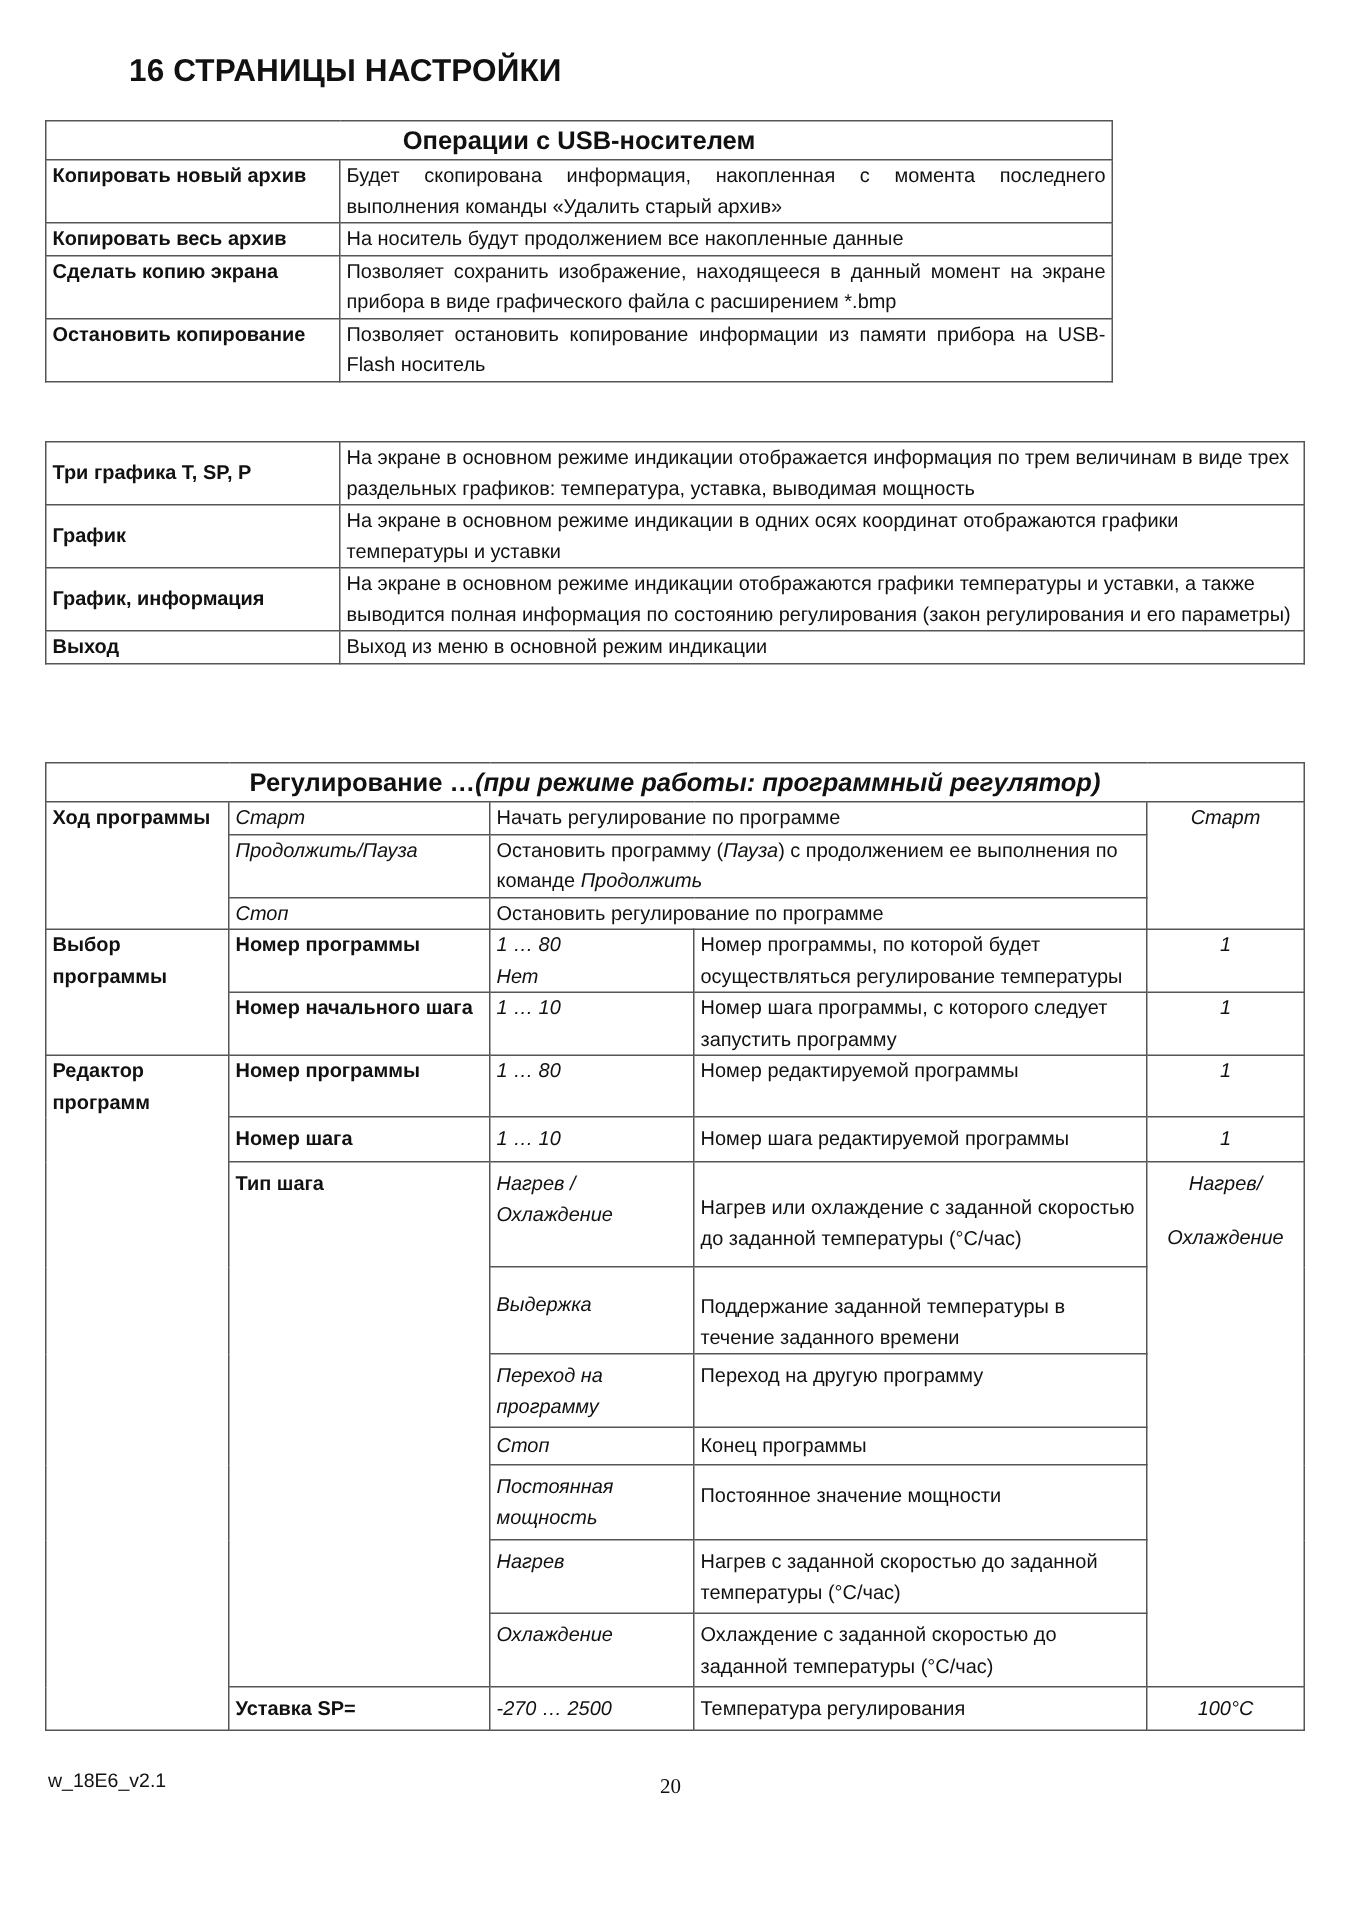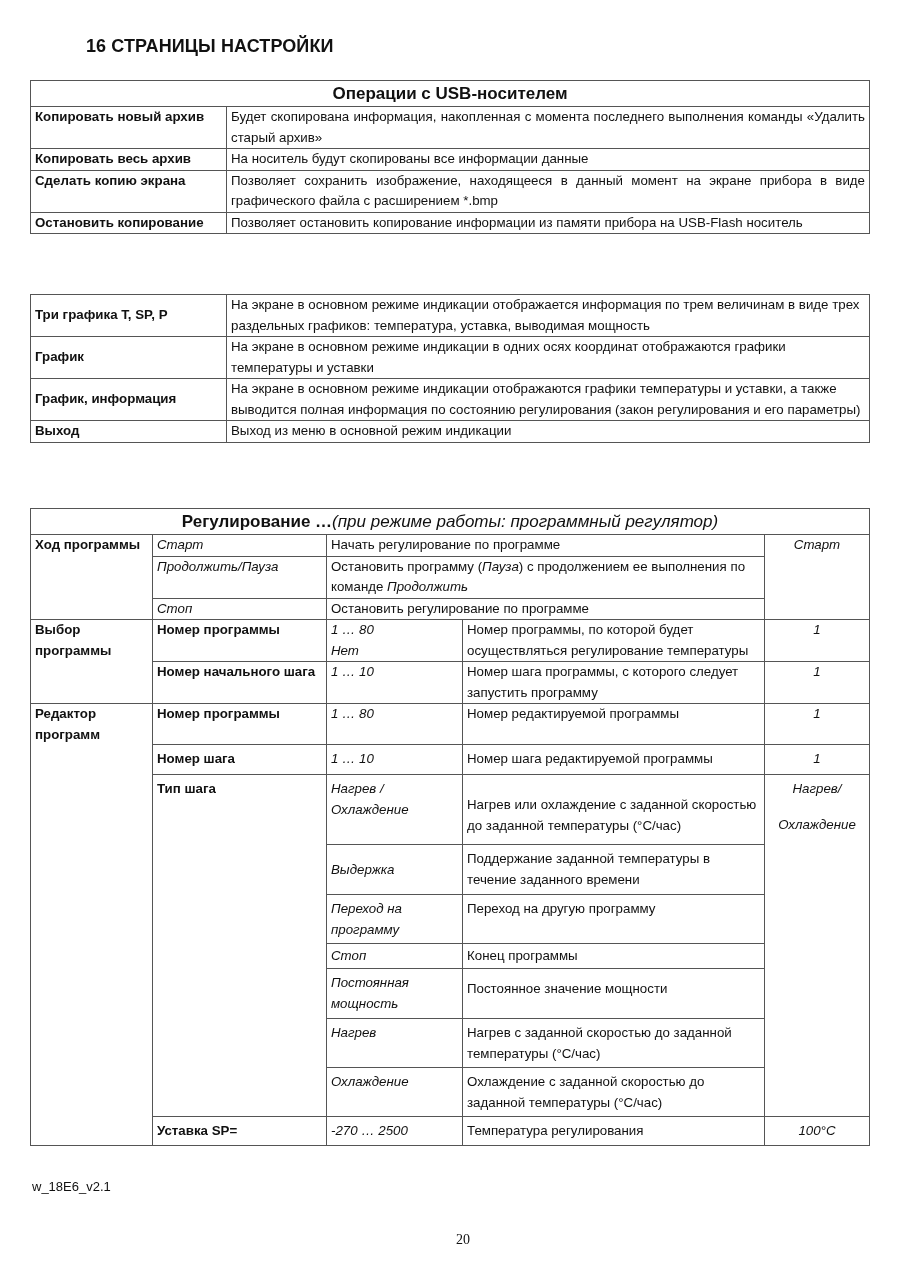--- a/index.html
+++ b/index.html
@@ -1,30 +1,30 @@
 <!DOCTYPE html>
 <html><head>
 <meta charset="utf-8">
 <style>
   html, body { margin:0; padding:0; background:#ffffff; }
   body { width:900px; height:1274px; position:relative; overflow:hidden;
          font-family:"Liberation Sans", "DejaVu Sans", sans-serif; color:#111; }
-  .page-title { position:absolute; left:86px; top:36px; font-size:18px; font-weight:bold; letter-spacing:0.1px; }
+  .page-title { position:absolute; left:86px; top:36px; font-size:21px; font-weight:bold; letter-spacing:0.1px; }
   table { border-collapse:collapse; position:absolute; left:30px; font-size:13.3px; line-height:20.5px; }
   td { border:1px solid #555; padding:0 4px; vertical-align:top; }
   .b { font-weight:bold;margin-top:32px; }
   .i { font-style:italic; }
   .c { text-align:center; }
   .sec { text-align:center; font-weight:bold; font-size:17px; line-height:25px; padding:0; }
   .j { text-align:justify; text-align-last:left; }
   .mid { vertical-align:middle; }
-  #t1 { top:80px; width:840px; }
+  #t1 { top:80px; width:712px; }
   #t2 { top:294px; width:840px; }
   #t3 { top:508px; width:840px; }
-  .footer-page { position:absolute; left:456px; top:1184px; font-family:"Liberation Serif", serif; font-size:14px;margin-top:48px; }
+  .footer-page { position:absolute; left:440px; top:1184px; font-family:"Liberation Serif", serif; font-size:14px; }
   .footer-doc { position:absolute; left:32px; top:1179px; font-size:13px; }
 </style>
 </head>
 <body>
 
 <div class="page-title">16 СТРАНИЦЫ НАСТРОЙКИ</div>
 
 <table id="t1">
   <colgroup>
       <col style="width:196px">
@@ -33,21 +33,21 @@
   <tbody>
       <tr>
         <td colspan="2" class="sec">Операции с USB-носителем</td>
       </tr>
   <tr>
     <td class="b">Копировать новый архив</td>
     <td class="j">Будет скопирована информация, накопленная с момента последнего выполнения команды «Удалить старый архив»</td>
   </tr>
   <tr>
     <td class="b">Копировать весь архив</td>
-    <td class="j">На носитель будут скопированы все информации данные</td>
+    <td class="j">На носитель будут продолжением все накопленные данные</td>
   </tr>
   <tr>
     <td class="b">Сделать копию экрана</td>
     <td class="j">Позволяет сохранить изображение, находящееся в данный момент на экране прибора в виде графического файла с расширением *.bmp</td>
   </tr>
   <tr>
     <td class="b">Остановить копирование</td>
     <td class="j">Позволяет остановить копирование информации из памяти прибора на USB-Flash носитель</td>
   </tr>
 </tbody>
@@ -82,21 +82,21 @@
   <colgroup>
     <col style="width:122px">
       <col style="width:174px">
       <col style="width:136px">
       <col style="width:302px">
       <col>
   </colgroup>
   <tbody>
       <tr>
     <td colspan="5" class="sec">
-      <span>Регулирование …</span><span class="i" style="font-weight:normal">(при режиме работы: программный регулятор)</span>
+      <span>Регулирование …</span><span class="i" style="font-weight:bold">(при режиме работы: программный регулятор)</span>
     </td>
   </tr>
 
   <tr>
     <td rowspan="3" class="b">Ход программы</td>
     <td class="i">Старт</td>
     <td colspan="2">Начать регулирование по программе</td>
     <td rowspan="3" class="i c">Старт</td>
   </tr>
   <tr>
@@ -143,21 +143,21 @@
     <td rowspan="7" class="b" style="padding-top:4px">Тип шага</td>
     <td class="i" style="padding-top:4px">Нагрев /Охлаждение</td>
     <td style="padding-top:20px">Нагрев или охлаждение с заданной скоростью до заданной температуры (°С/час)</td>
     <td rowspan="7" class="i c" style="padding-top:4px">
           <div>Нагрев/</div>
           <div style="margin-top:15px">Охлаждение</div>
         </td>
   </tr>
   <tr style="height:50px">
     <td class="i" style="padding-top:15px">Выдержка</td>
-    <td style="padding-top:4px">Поддержание заданной температуры в течение заданного времени</td>
+    <td style="padding-top:16px">Поддержание заданной температуры в течение заданного времени</td>
   </tr>
   <tr style="height:49px">
     <td class="i" style="padding-top:4px">Переход на программу</td>
     <td style="padding-top:4px">Переход на другую программу</td>
   </tr>
   <tr style="height:25px">
     <td class="i mid">Стоп</td>
     <td class="mid">Конец программы</td>
   </tr>
   <tr style="height:50px">

